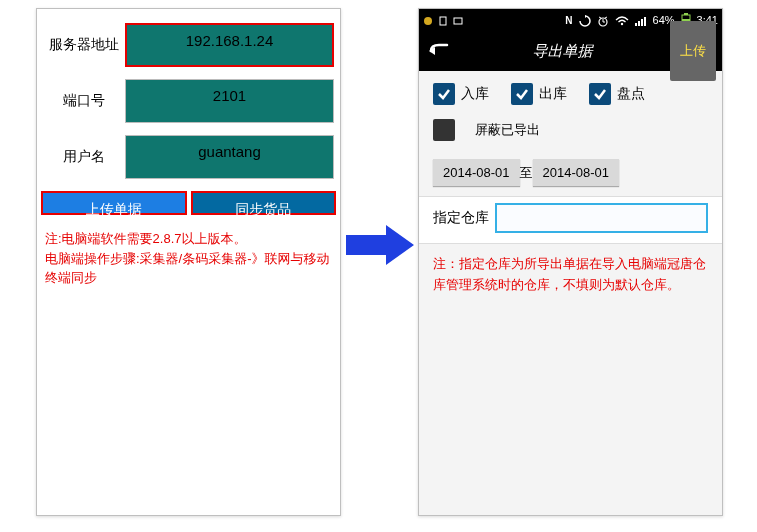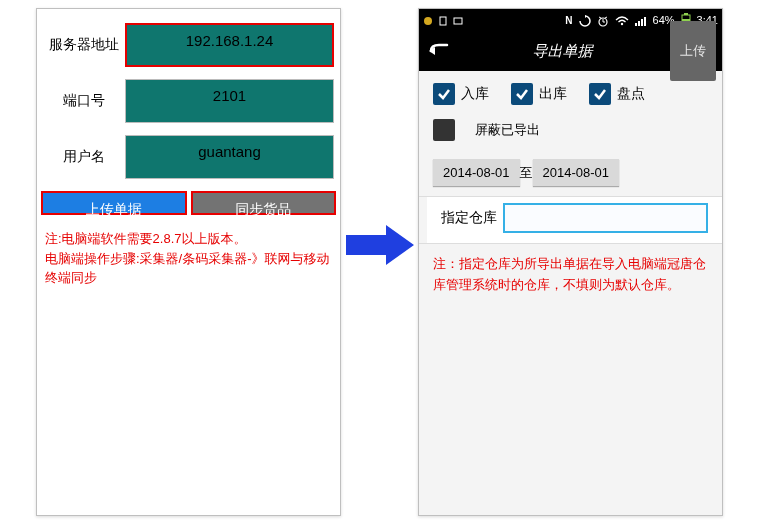--- a/index.html
+++ b/index.html
@@ -26,21 +26,21 @@
   }
   .form-row.first { padding-top: 14px; }
   .form-row .field.hl { border: 2px solid #e60000; }
 
   .btn-row { display: flex; gap: 4px; padding: 6px 4px; }
   .btn {
     flex: 1; height: 24px; line-height: 32px; text-align: center;
     font-size: 14px; cursor: pointer; border: 2px solid #e60000;
   }
   .btn.blue { background: #1d7ee3; color: #fff; }
-  .btn.green { background: #737373; color: #fff; }
+  .btn.green { background: #0369a1; color: #fff; }
 
   .note { color: #e60000; font-size: 13px; padding: 8px 8px; line-height: 1.5; }
 
   
   .arrow {
     position: absolute;
     left: 346px; top: 225px;
     width: 68px; height: 40px;
   }
   .arrow svg { width: 100%; height: 100%; }
@@ -53,21 +53,21 @@
   .statusbar .spacer { flex: 1; }
   .statusbar span, .statusbar svg { vertical-align: middle; }
 
   .titlebar {
     height: 40px; background: #000; color: #fff; display: flex; align-items: center;
     padding: 0 6px; position: relative;
   }
   .titlebar .back { width: 30px; height: 30px; display: flex; align-items: center; justify-content: center; cursor: pointer; }
   .titlebar .title { flex: 1; text-align: center; font-size: 15px; font-style: italic; }
   .titlebar .upload-btn {
-    background: #666; color: #e5e5e5; font-size: 13px; padding: 21px 10px;
+    background: #666; color: #fde047; font-size: 13px; padding: 21px 10px;
     border-radius: 2px; cursor: pointer;
   }
 
   .check-row { display: flex; gap: 22px; padding: 12px 14px 6px 14px; background: #f4f4f4; align-items: center; }
   .check-item { display: flex; align-items: center; gap: 6px; font-size: 14px; }
   .check-item .box {
     width: 22px; height: 22px; background: #0b4a7a; display: flex; align-items: center; justify-content: center;
     border-radius: 2px;
   }
   .check-item .box svg { width: 14px; height: 14px; }
@@ -75,21 +75,21 @@
   .shield-row { display: flex; align-items: center; gap: 20px; padding: 8px 14px; font-size: 13px; }
   .shield-row .box { width: 22px; height: 22px; background: #333; border-radius: 2px; }
 
   .date-row { display: flex; align-items: center; gap: 0; padding: 10px 14px; font-size: 13px; }
   .date-row .date-btn {
     background: #d9d9d9; padding: 6px 10px; font-size: 13px; cursor: pointer;
     box-shadow: 0 1px 1px rgba(0,0,0,0.3);
   }
   .date-row .to { font-size: 13px; }
 
-  .wh-row { display: flex; align-items: center; gap: 6px; padding: 6px 14px 10px 14px; font-size: 14px; background: #fff; margin: 0 0 0 8px; }
+  .wh-row { display: flex; align-items: center; gap: 6px; padding: 6px 14px 10px 14px; font-size: 14px; background: #fff; margin: 0 0 0 0; }
   .wh-row .wh-label { }
   .wh-row .wh-input {
     flex: 1; height: 30px; border: 2px solid #35b0e6; background: #fafcff;
   }
 
   .divider { height: 1px; background: #ddd; margin: 0; }
 
   .note2 { color: #e60000; font-size: 13px; padding: 10px 14px; line-height: 1.6; }
 </style>
 </head>

